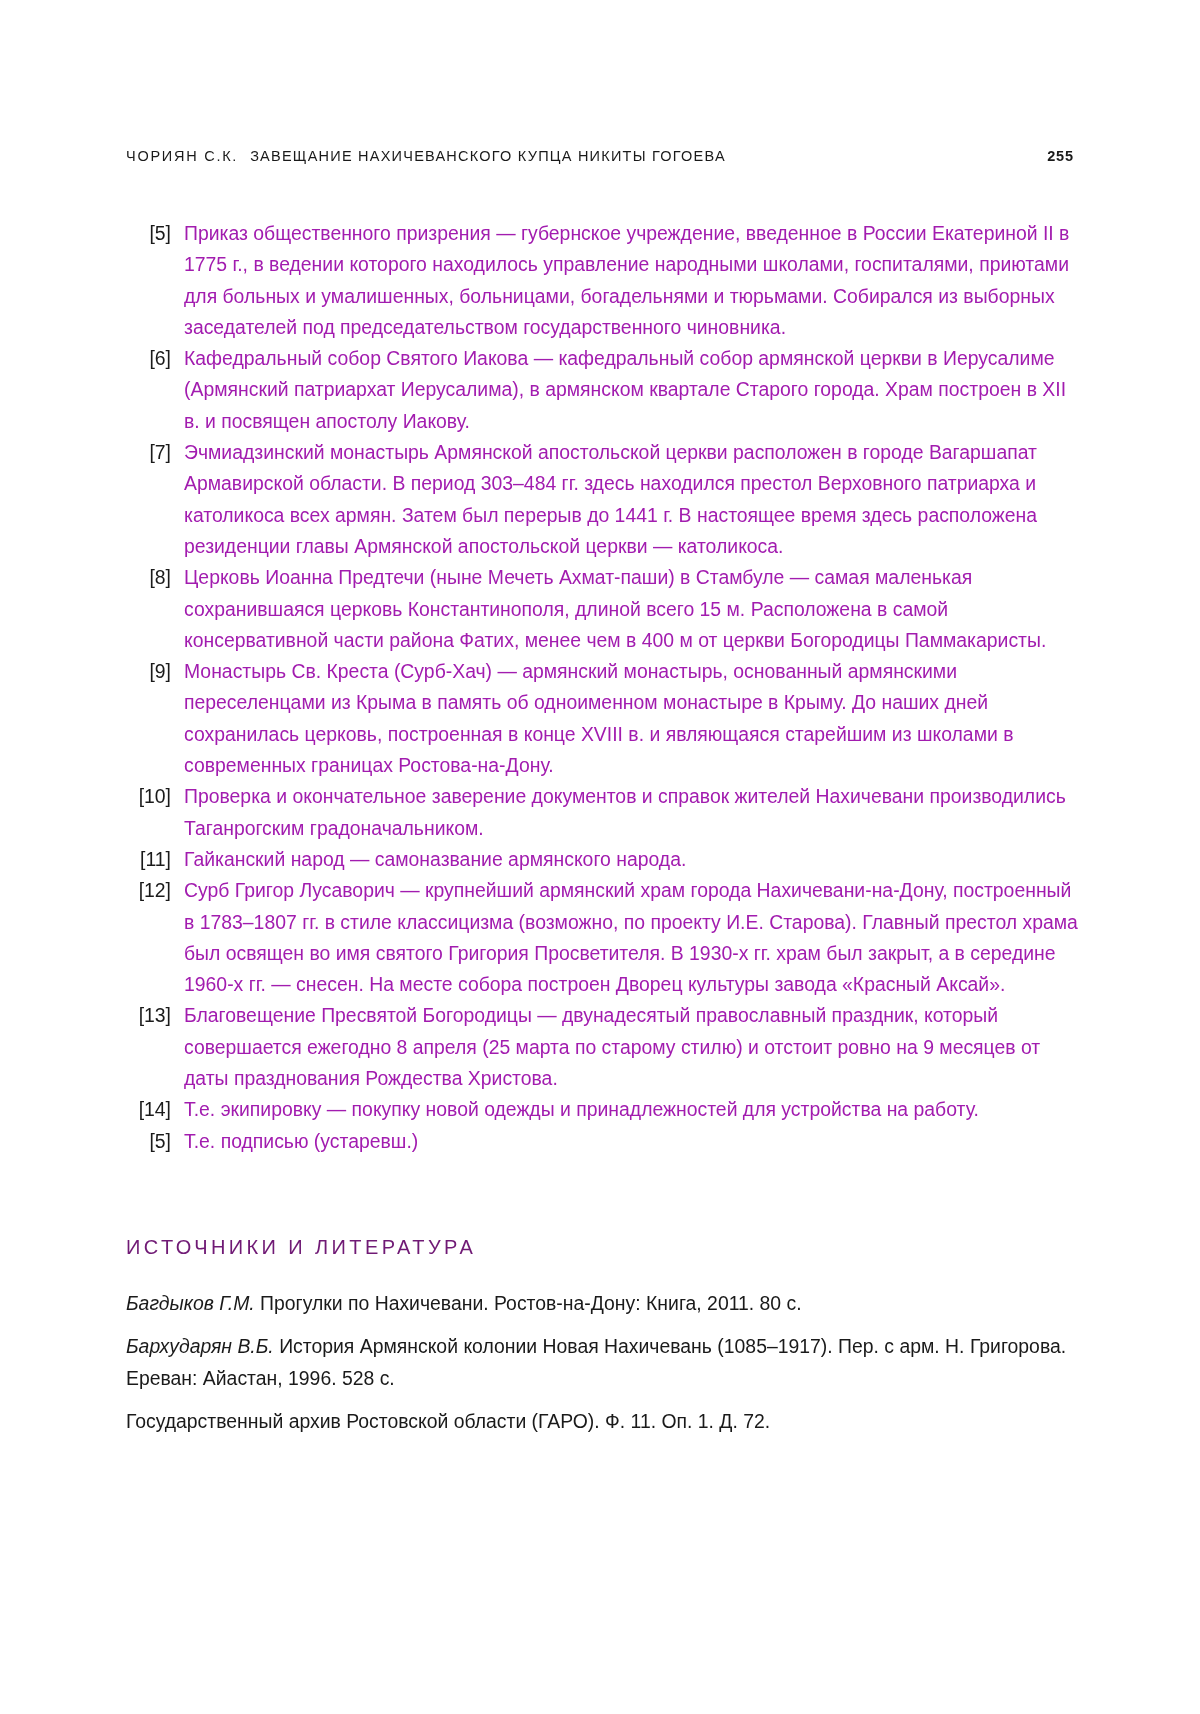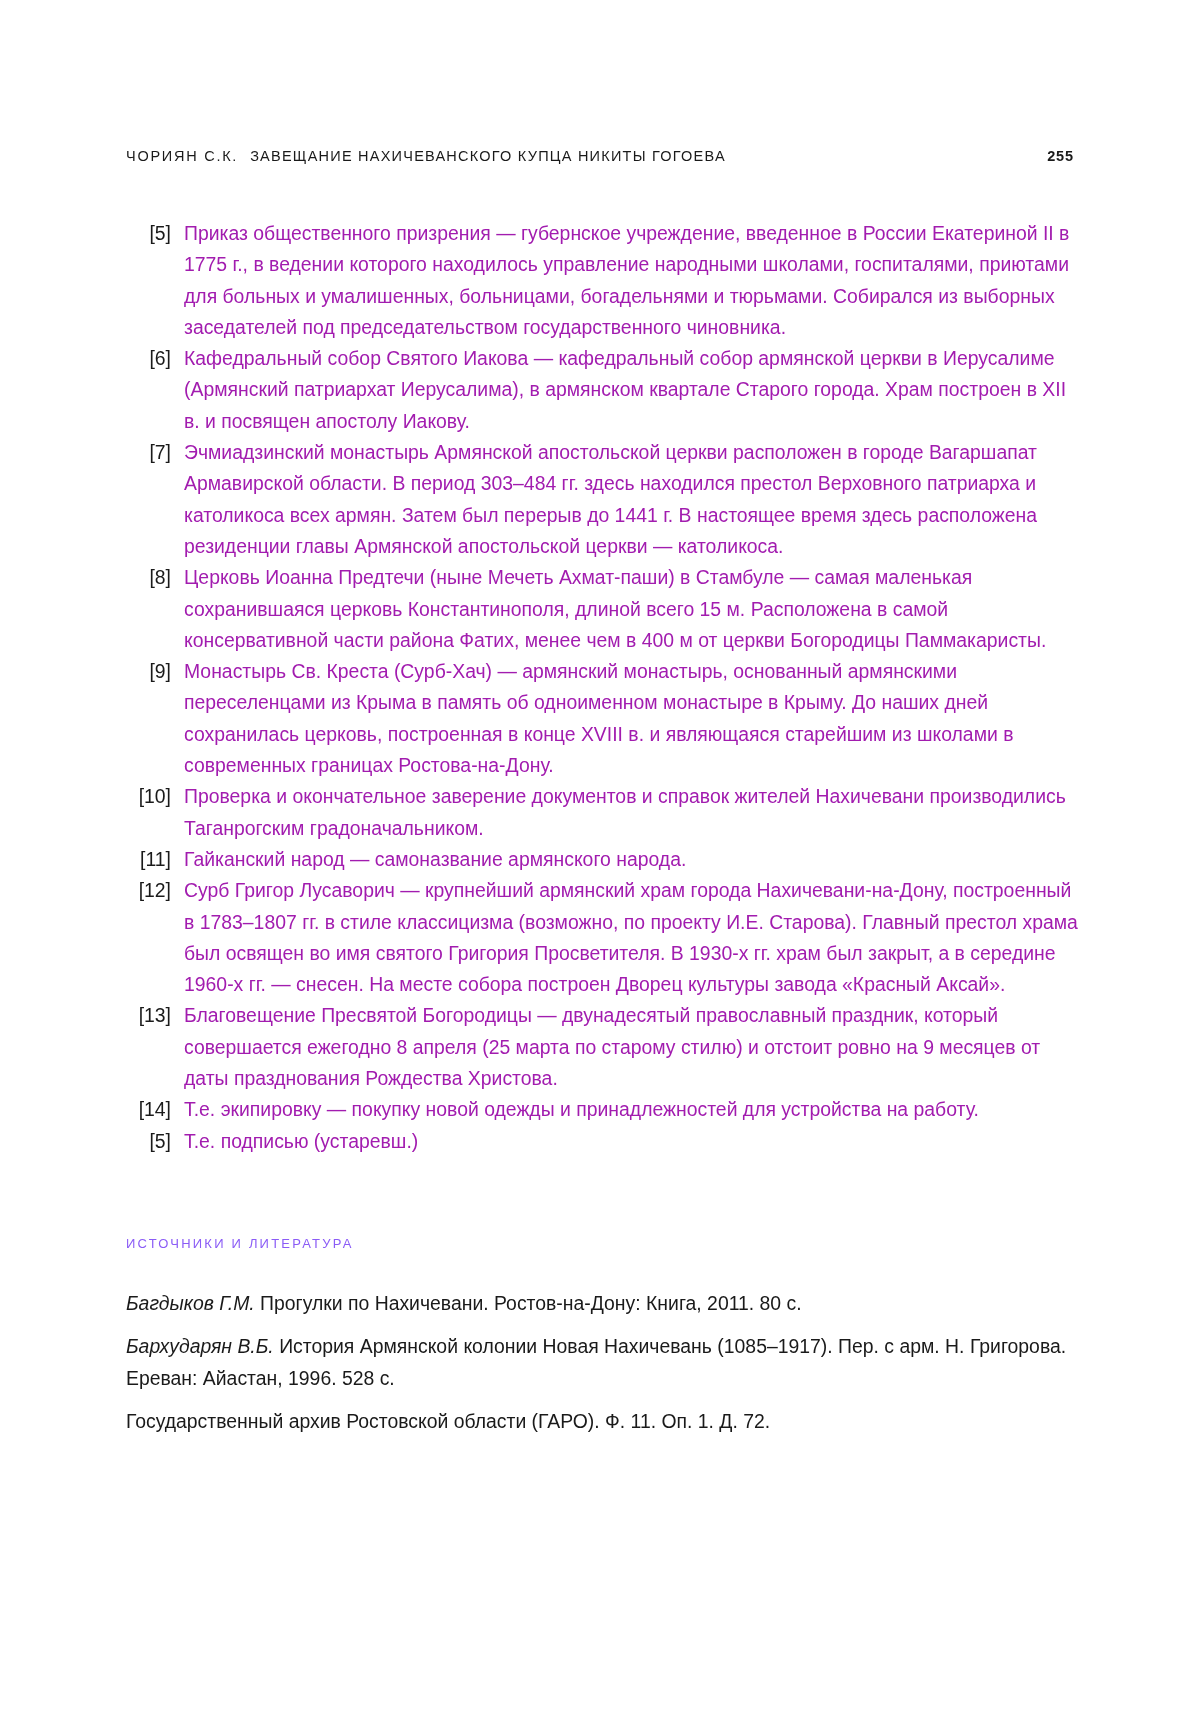--- a/index.html
+++ b/index.html
@@ -82,23 +82,23 @@
     color: #a21caf;
     text-align: left;
     hyphens: none;
   }
 
   
   .refs-heading {
     position: absolute;
     left: 126px;
     top: 1236px;
-    font-size: 13px;
+    font-size: 20px;
     letter-spacing: 0.17em;
-    color: #8b5cf6;
+    color: #701a75;
     text-transform: uppercase;
   }
   .refs {
     position: absolute;
     left: 126px;
     top: 1288px;
     width: 950px;
   }
   .ref {
     font-size: 19.4px;

